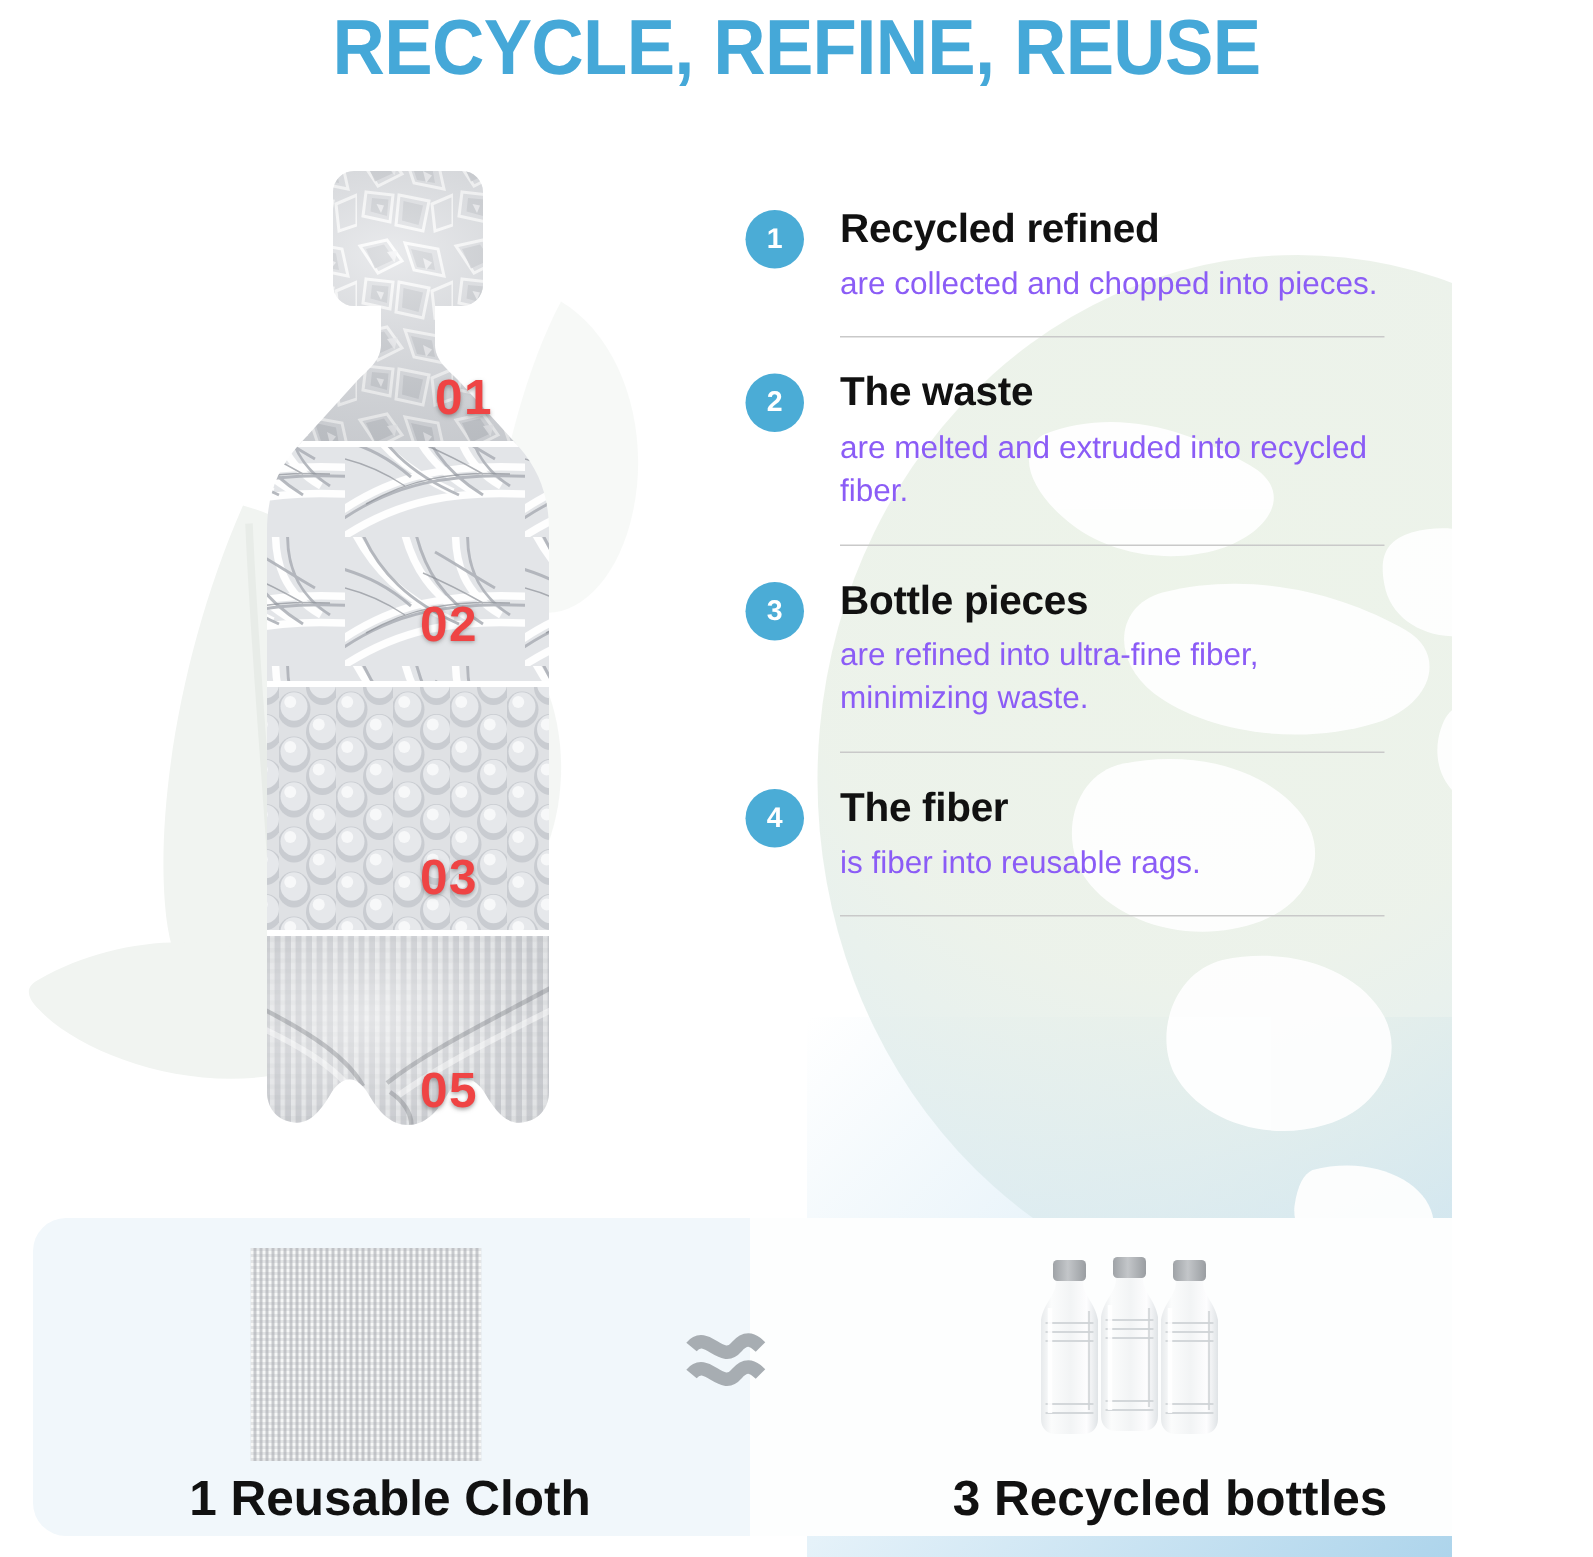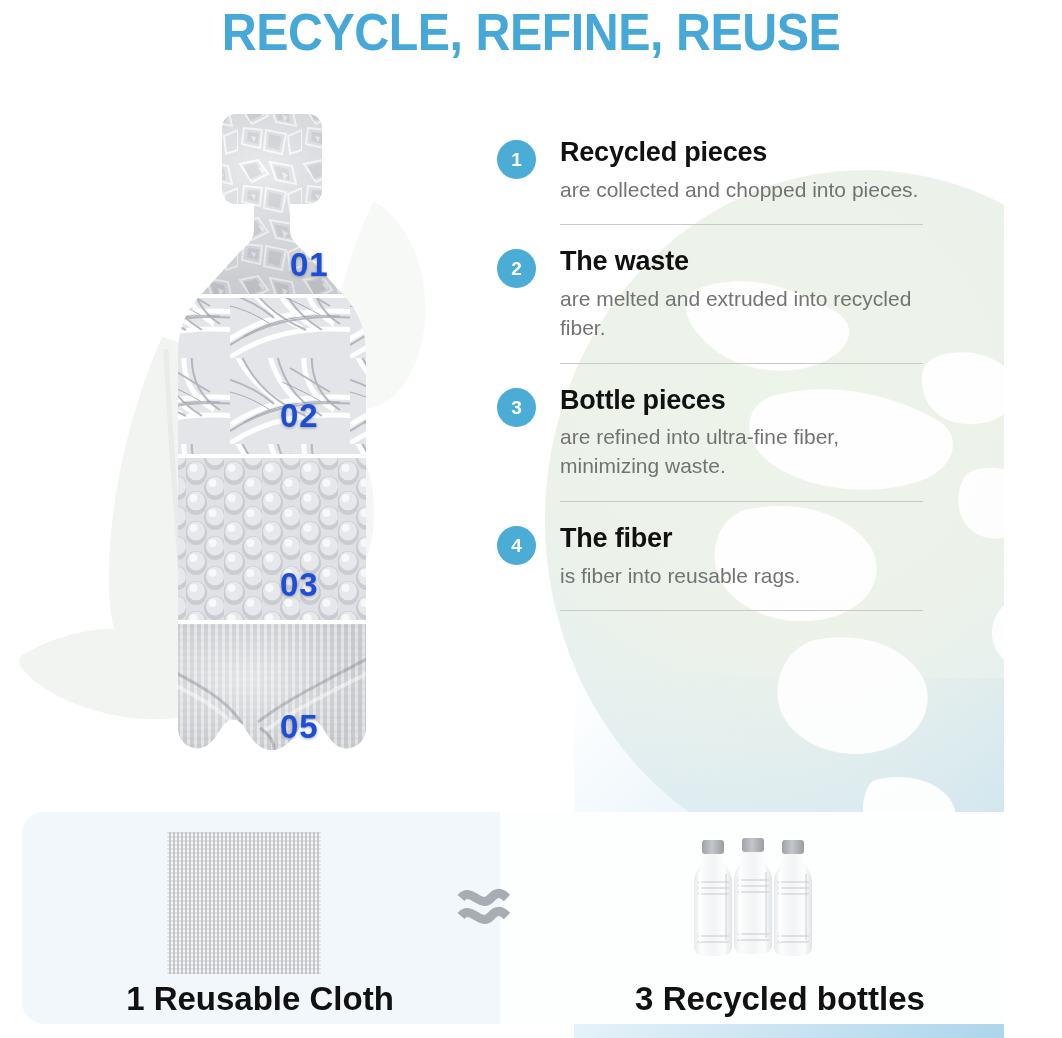--- a/index.html
+++ b/index.html
@@ -3,21 +3,21 @@
 <meta charset="utf-8">
 <style>
   html,body{margin:0;padding:0;}
   body{
     width:1062px;height:1038px;
     background:#ffffff;
     font-family:"Liberation Sans", sans-serif;
     overflow:hidden;
     position:relative;
   }
-  .page{position:relative;width:968px;height:1038px;overflow:hidden;background:#fff;padding-left:36px;}
+  .page{position:relative;width:968px;height:1038px;overflow:hidden;background:#fff;}
 
   
   .bg-corner-glow{
     position:absolute;right:0;bottom:0;width:430px;height:360px;
     background:linear-gradient(135deg, rgba(173,214,238,0) 0%, rgba(168,211,235,.30) 45%, rgba(159,205,232,.85) 100%);
     pointer-events:none;
   }
   .bg-globe{
     position:absolute;left:545px;top:170px;width:640px;height:700px;
     border-radius:50%;
@@ -35,42 +35,42 @@
     font-weight:700;font-size:52px;letter-spacing:-0.5px;
     color:#45a8d8;
     transform:scaleX(.93);
     white-space:nowrap;
   }
 
   
   .bottle-wrap{position:absolute;left:110px;top:100px;width:300px;height:710px;}
   .bottle-wrap svg{display:block;}
   .seg-num{
-    position:absolute;color:#1d4ed8;font-weight:700;font-size:33px;
+    position:absolute;color:#ef4444;font-weight:700;font-size:33px;
     letter-spacing:1px;
     text-shadow:0 1px 3px rgba(90,90,90,.55);
     pointer-events:none;
   }
 
   
   .steps{position:absolute;left:497px;top:138px;width:440px;}
   .step{position:relative;padding-left:63px;}
   .step .badge{
     position:absolute;left:0;top:2px;width:39px;height:39px;border-radius:50%;
     background:#4bacd6;color:#ffffff;
     font-size:19px;font-weight:700;
     display:flex;align-items:center;justify-content:center;
     line-height:1;
   }
   .step h3{
     margin:0 0 8px 0;font-size:27px;font-weight:700;color:#111111;
     letter-spacing:-.2px;line-height:1.1;
   }
   .step p{
-    margin:0;font-size:21px;line-height:1.37;color:#737373;font-weight:400;
+    margin:0;font-size:21px;line-height:1.37;color:#8b5cf6;font-weight:400;
   }
   .step .rule{
     height:1px;background:#c9c9c9;margin-top:20px;margin-left:0;width:363px;
   }
   .step-gap{height:22px;}
   .card-bg-left{
     position:absolute;left:22px;top:812px;width:520px;height:212px;
     background:#f1f7fb;border-radius:22px 0 0 22px;
   }
   .card-bg-right{
@@ -258,21 +258,21 @@
     <div class="seg-num" style="left:180px;top:146px;">01</div>
     <div class="seg-num" style="left:170px;top:297px;text-align:center;">02</div>
     <div class="seg-num" style="left:170px;top:466px;">03</div>
     <div class="seg-num" style="left:170px;top:608px;">05</div>
   </div>
 
   <div class="steps">
 
     <div class="step">
       <div class="badge">1</div>
-      <h3>Recycled pieces</h3>
+      <h3>Recycled refined</h3>
       <p>are collected and chopped into pieces.</p>
       <div class="rule"></div>
     </div>
     <div class="step-gap"></div>
 
     <div class="step">
       <div class="badge">2</div>
       <h3>The waste</h3>
       <p>are melted and extruded into recycled fiber.</p>
       <div class="rule"></div>

